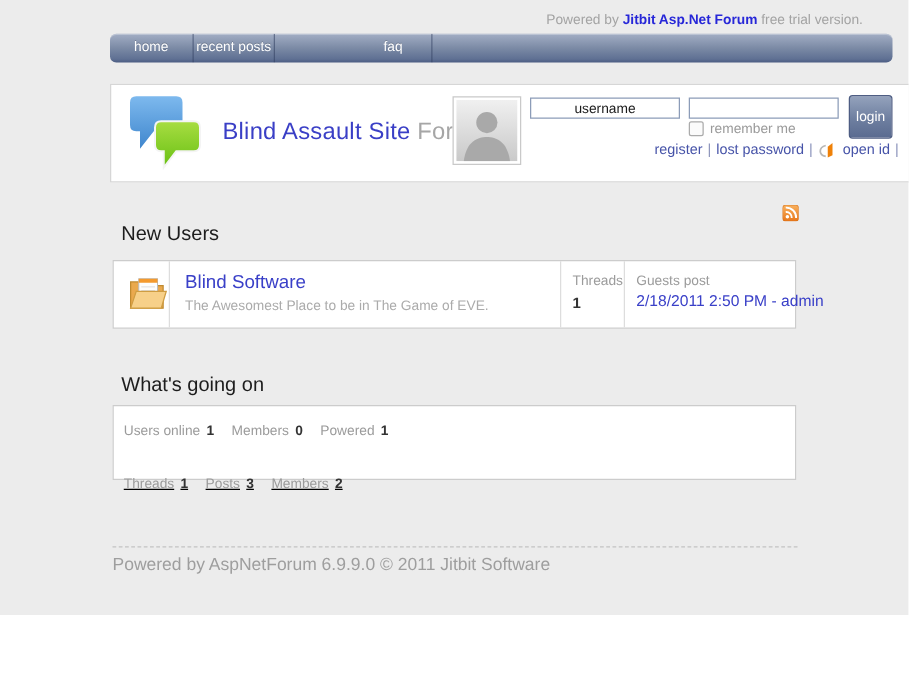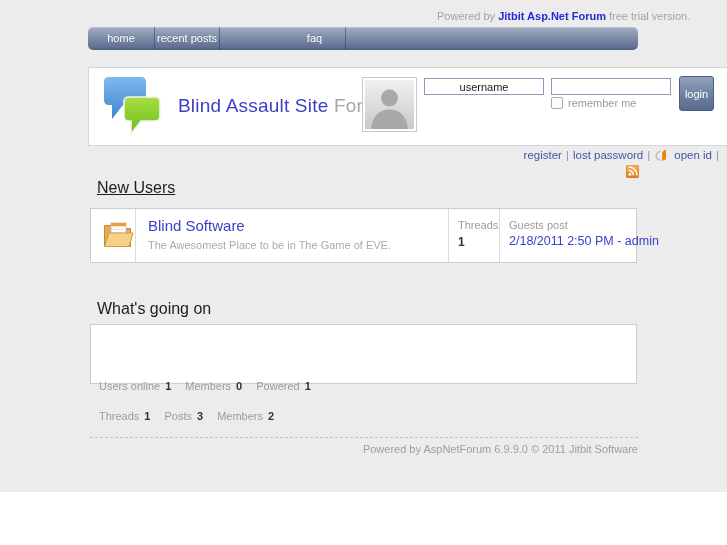--- a/index.html
+++ b/index.html
@@ -7,21 +7,21 @@
   body { font-family: "Liberation Sans", sans-serif; }
 
   .screen { position: relative; width: 727px; height: 545px; background: #ffffff; overflow: hidden; }
   .page-bg { position: absolute; left: 0; top: 0; width: 727px; height: 492px; background: #ececec; }
 
   
   .trial { position: absolute; left: 437px; top: 10px; font-size: 11px; color: #a3a3a3; white-space: nowrap; }
   .trial-link { color: #2727d8; font-weight: bold; text-decoration: none; cursor: pointer; }
 
   
-  .navbar { position: absolute; left: 88px; top: 27px; width: 550px; height: 23px; border-radius: 5px;
+  .navbar { position: absolute; left: 88px; top: 27px; width: 626px; height: 23px; border-radius: 5px;
             display: flex; overflow: hidden;
             background: linear-gradient(180deg, #a3aec5 0%, #7b8aa5 50%, #5f7093 88%, #4c5d83 100%);
             box-shadow: inset 0 1px 0 rgba(255,255,255,.28); justify-content: flex-end; }
   .nav-item { display: block; height: 100%; line-height: 22px; text-align: center; color: #fff;
               font-size: 11px; text-decoration: none; cursor: pointer;
               border-right: 1px solid rgba(48,62,94,.55); text-shadow: 0 -1px 0 rgba(0,0,0,.18); }
   .nw0 { width: 67px; } .nw1 { width: 74px; } .nw2 { width: 65px; } .nw3 { width: 64px; margin-top: 32px; } .nw4 { width: 62px; }
   .nav-fill { flex: 1; }
 
   
@@ -39,31 +39,31 @@
   .inp.pass { left: 462px; }
   .login-btn { position: absolute; left: 590px; top: 8px; width: 35px; height: 35px;
                border: 1px solid #4e5d83; border-radius: 3px; color: #fff; font-size: 11px;
                font-family: "Liberation Sans", sans-serif; cursor: pointer;
                background: linear-gradient(180deg, #94a2bc 0%, #6e7fa0 55%, #5a6b90 100%); }
   .remember { position: absolute; left: 462px; top: 29px; display: flex; align-items: center;
               font-size: 11px; color: #9a9a9a; }
   .cb { appearance: none; -webkit-appearance: none; width: 12px; height: 12px; border: 1px solid #ababab;
         background: #fbfbfb; border-radius: 2px; margin: 0 5px 0 0; cursor: pointer; }
   .login-links { position: absolute; right: 9px; top: 45px; font-size: 11.5px; display: flex;
-                 align-items: center; gap: 4px; white-space: nowrap; margin-top: 35px; }
+                 align-items: center; gap: 4px; white-space: nowrap; }
   .login-links a { color: #4653a8; text-decoration: none; cursor: pointer; }
   .sep { color: #8b93bb; }
   .openid-svg { margin: 0 1px; display: block; }
 
   
   .rss { position: absolute; left: 626px; top: 164px; width: 13px; height: 13px; display: block; cursor: pointer; }
 
   
   .h-heading { position: absolute; font-size: 16px; color: #1d1d1d; font-weight: 400; }
-  .h-new-users { left: 97px; top: 179px; text-decoration: underline; }
+  .h-new-users { left: 97px; top: 179px; }
   .h-whats { left: 97px; top: 300px; }
 
   
   .forum-row { position: absolute; left: 90px; top: 208px; width: 547px; height: 55px;
                background: #fff; border: 1px solid #cccccc; }
   .vline { position: absolute; top: 0; bottom: 0; width: 1px; background: #dddddd; }
   .v1 { left: 44px; } .v2 { left: 357px; } .v3 { left: 408px; }
   .folder-wrap { position: absolute; left: 12px; top: 12px; }
   .forum-name { position: absolute; left: 57px; top: 8px; font-size: 15px; color: #3a40c8;
                 text-decoration: none; cursor: pointer; }
@@ -71,29 +71,29 @@
   .col-label { position: absolute; top: 10px; font-size: 11px; color: #9b9b9b; }
   .threads-label { left: 367px; }
   .threads-value { position: absolute; left: 367px; top: 26px; font-size: 12px; font-weight: bold; color: #333; }
   .latest-label { left: 418px; }
   .latest-link { position: absolute; left: 418px; top: 25px; font-size: 12.5px; color: #3a40c8;
                  text-decoration: none; cursor: pointer; white-space: nowrap; }
 
   
   .stats-box { position: absolute; left: 90px; top: 324px; width: 547px; height: 60px;
                background: #fff; border: 1px solid #cccccc; }
-  .stats-row { position: absolute; left: 8px; display: flex; gap: 14px; font-size: 11px; white-space: nowrap; margin-top: 41px; }
-  .r1 { top: 14px; } .r2 { top: 44px; }
+  .stats-row { position: absolute; left: 8px; display: flex; gap: 14px; font-size: 11px; white-space: nowrap; }
+  .r1 { top: 14px; } .r2 { top: 56px; text-decoration: underline; }
   .stat .sl { color: #9b9b9b; }
   .stat .sv { color: #333333; font-weight: bold; margin-left: 5px; }
 
   
   .footer-line { position: absolute; left: 90px; top: 437px; width: 548px; border-top: 1px dashed #c2c2c2; }
-  .footer-text { position: absolute; left: 90px; top: 443px; width: 548px; text-align: right;
-                 font-size: 11px; color: #9e9e9e; }
+  .footer-text { position: absolute; left: 90px; top: 443px; width: 548px; text-align: left;
+                 font-size: 14px; color: #9e9e9e; }
 </style>
 </head>
 <body>
 
 <div class="screen">
   <div class="page-bg"></div>
 
   <div class="trial">
     <span>Powered by</span>
     <a class="trial-link">Jitbit Asp.Net Forum</a>

